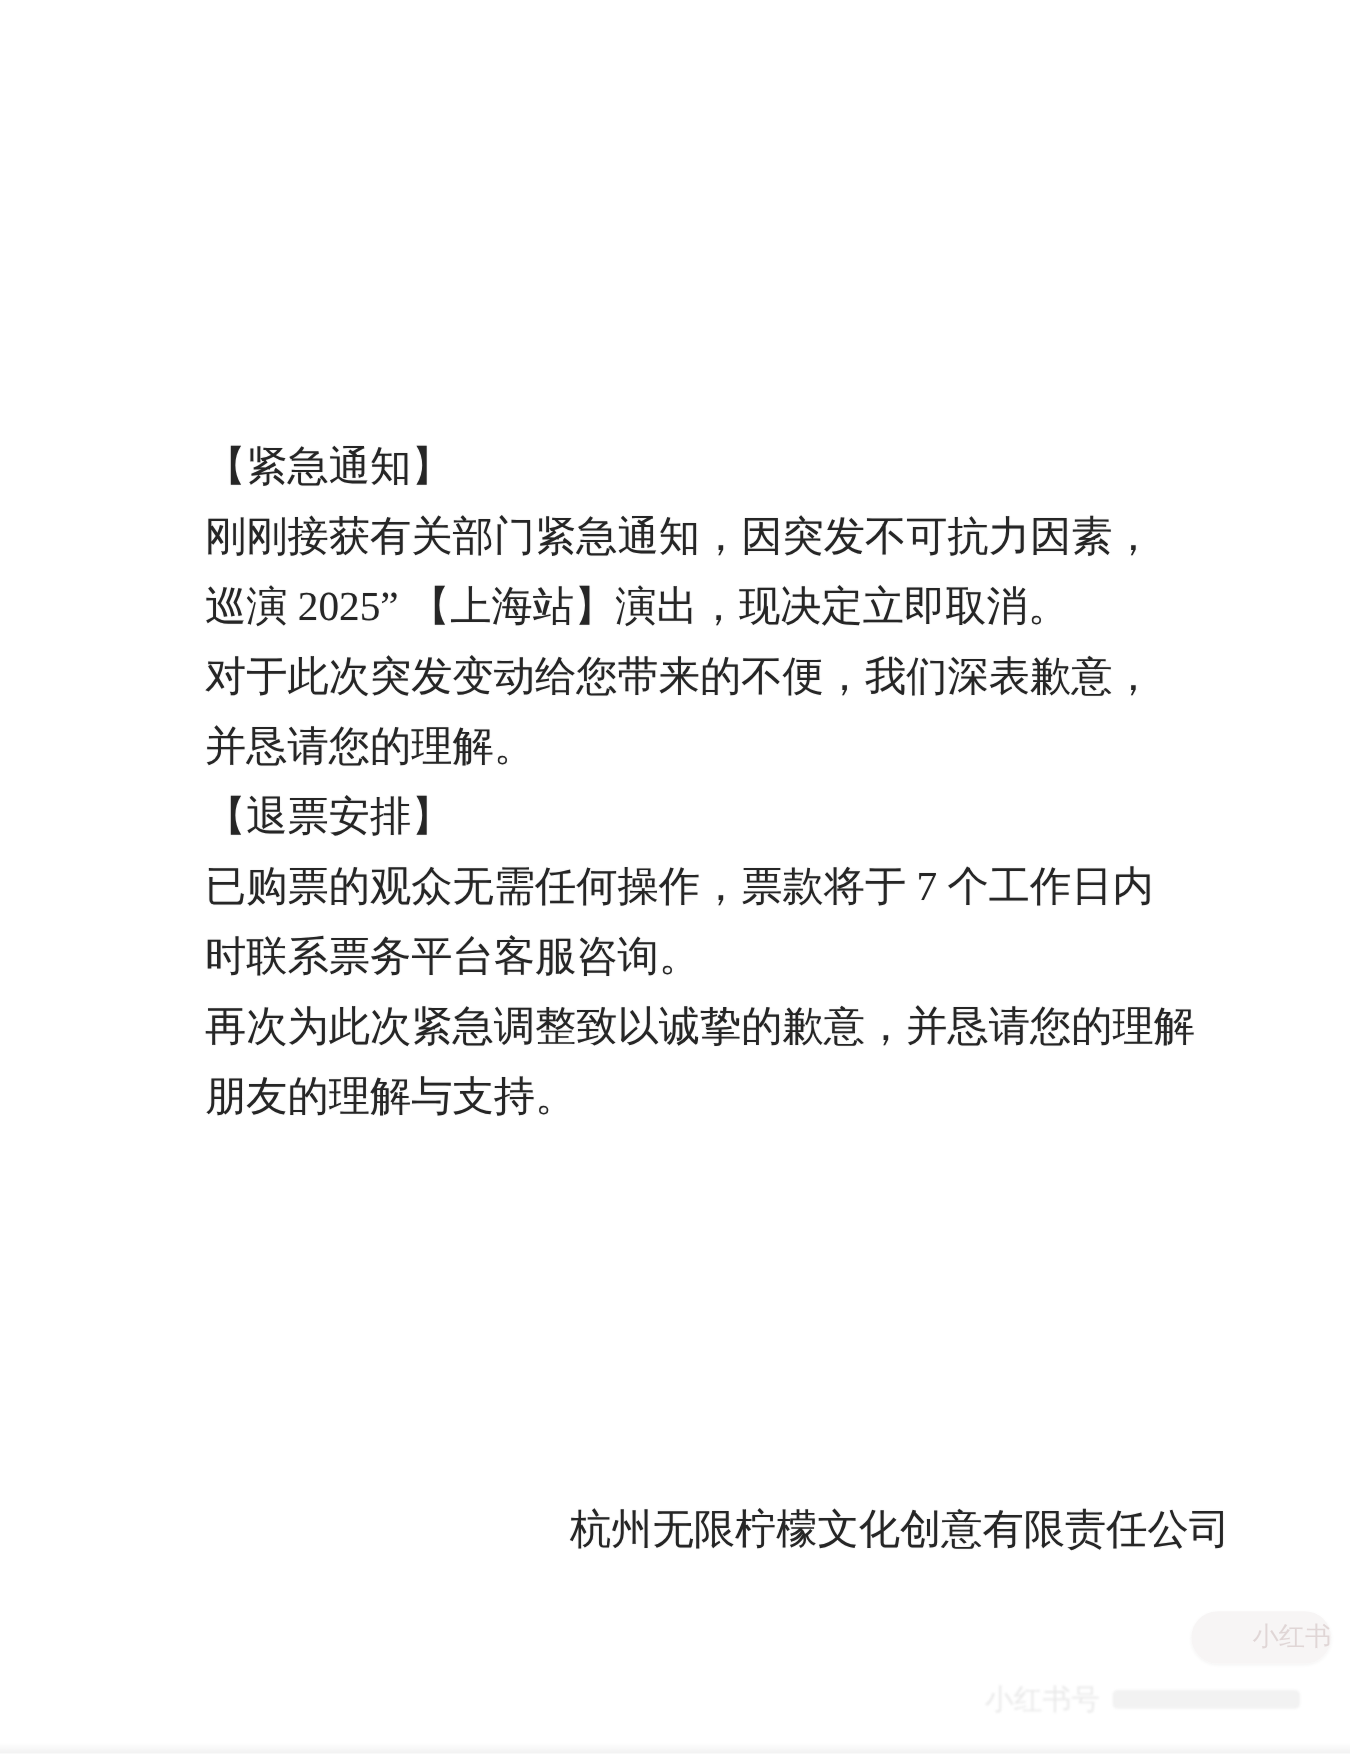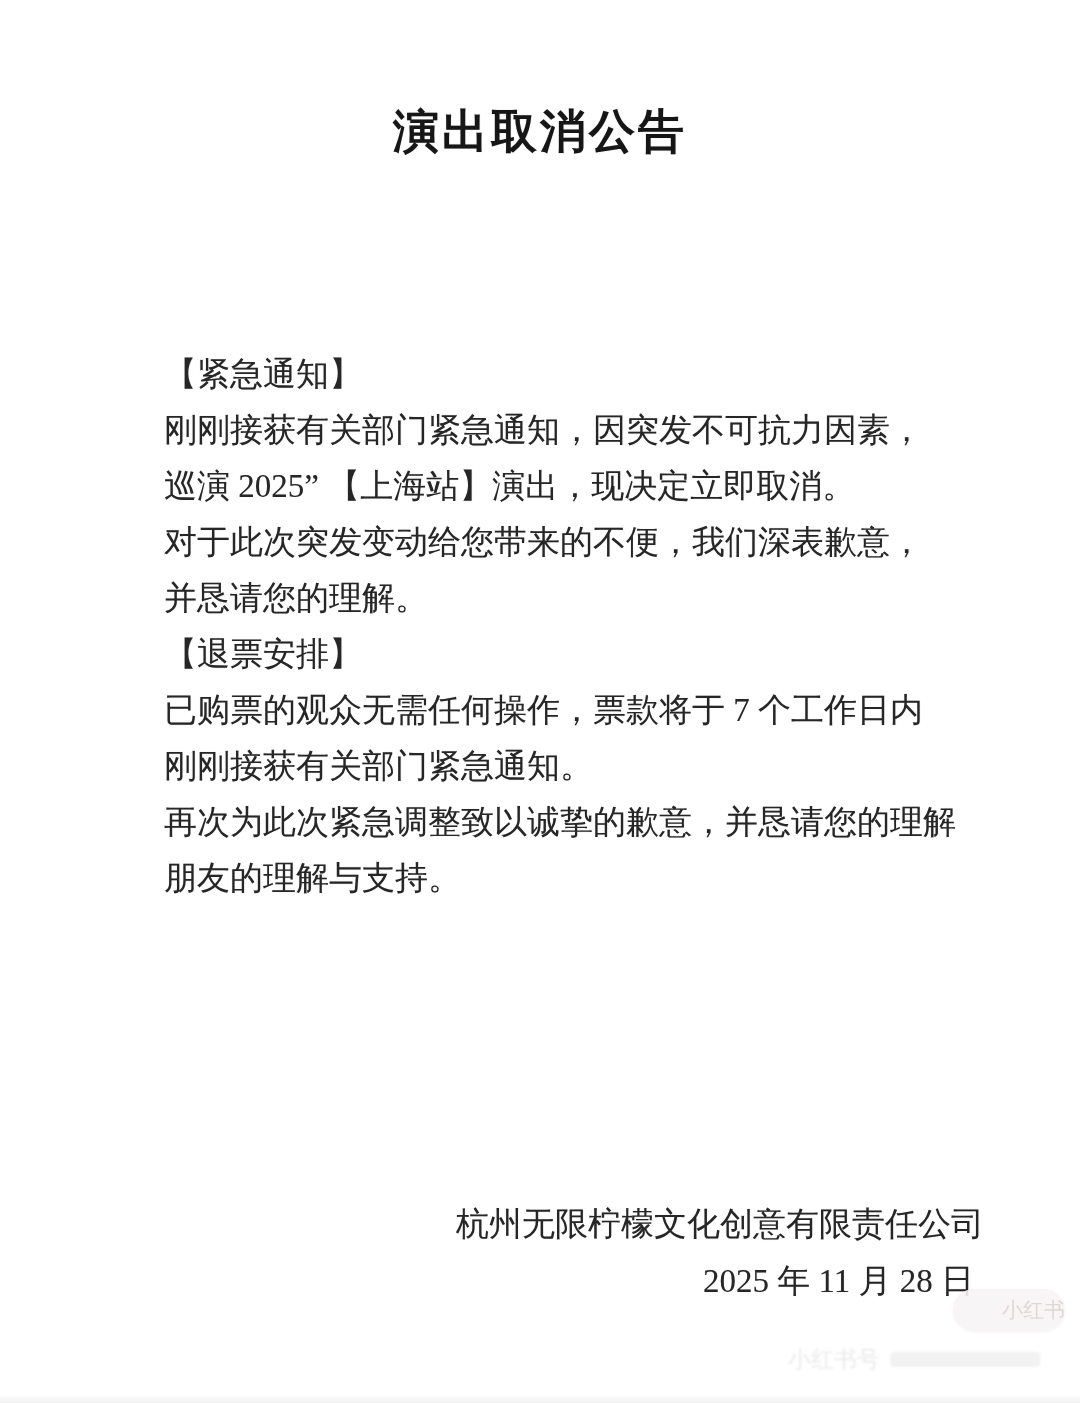--- a/index.html
+++ b/index.html
@@ -107,39 +107,37 @@
     width: 100%;
     height: 9px;
     background: linear-gradient(to bottom, rgba(0,0,0,0), rgba(0,0,0,0.055));
   }
 </style>
 </head>
 <body>
 
 <div class="page">
 
-  <div class="doc-title">演出取消公告</div>
 
 
   <div class="body-block">
     <div class="line heading">【紧急通知】</div>
     <div class="line">刚刚接获有关部门紧急通知，因突发不可抗力因素，</div>
     <div class="line">巡演 2025” 【上海站】演出，现决定立即取消。</div>
     <div class="line">对于此次突发变动给您带来的不便，我们深表歉意，</div>
     <div class="line">并恳请您的理解。</div>
     <div class="line heading">【退票安排】</div>
     <div class="line">已购票的观众无需任何操作，票款将于 7 个工作日内</div>
-    <div class="line">刚刚接获有关部门紧急通知。</div>
+    <div class="line">时联系票务平台客服咨询。</div>
     <div class="line">再次为此次紧急调整致以诚挚的歉意，并恳请您的理解</div>
     <div class="line">朋友的理解与支持。</div>
   </div>
 
   <div class="signature-block">
     <div class="signature-company">杭州无限柠檬文化创意有限责任公司</div>
-    <div class="signature-date">2025 年 11 月 28 日</div>
   </div>
 
   <div class="wm-pill">小红书</div>
 
   <div class="wm-line">
     <span>小红书号</span>
     <span class="wm-id-blur"></span>
   </div>
 
   <div class="bottom-fade"></div>

